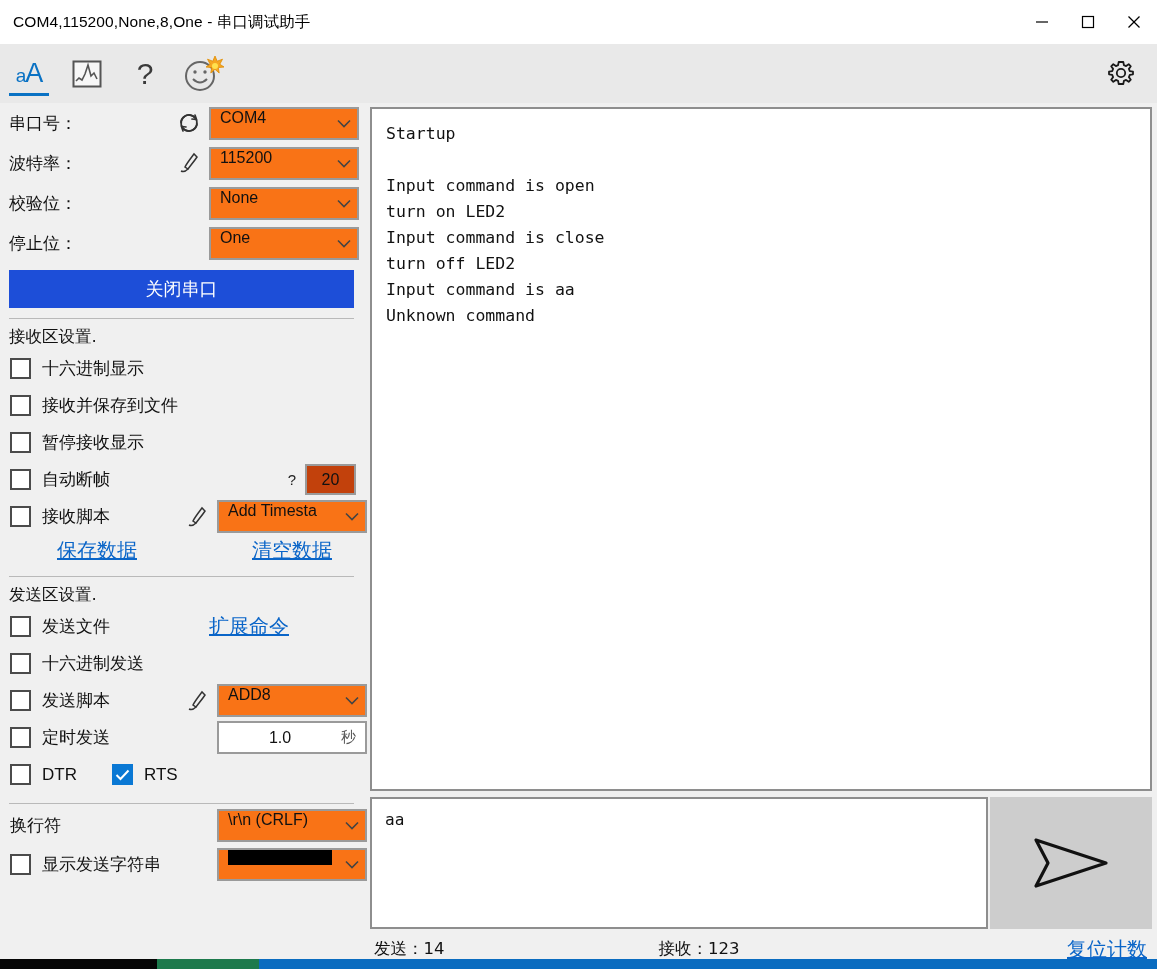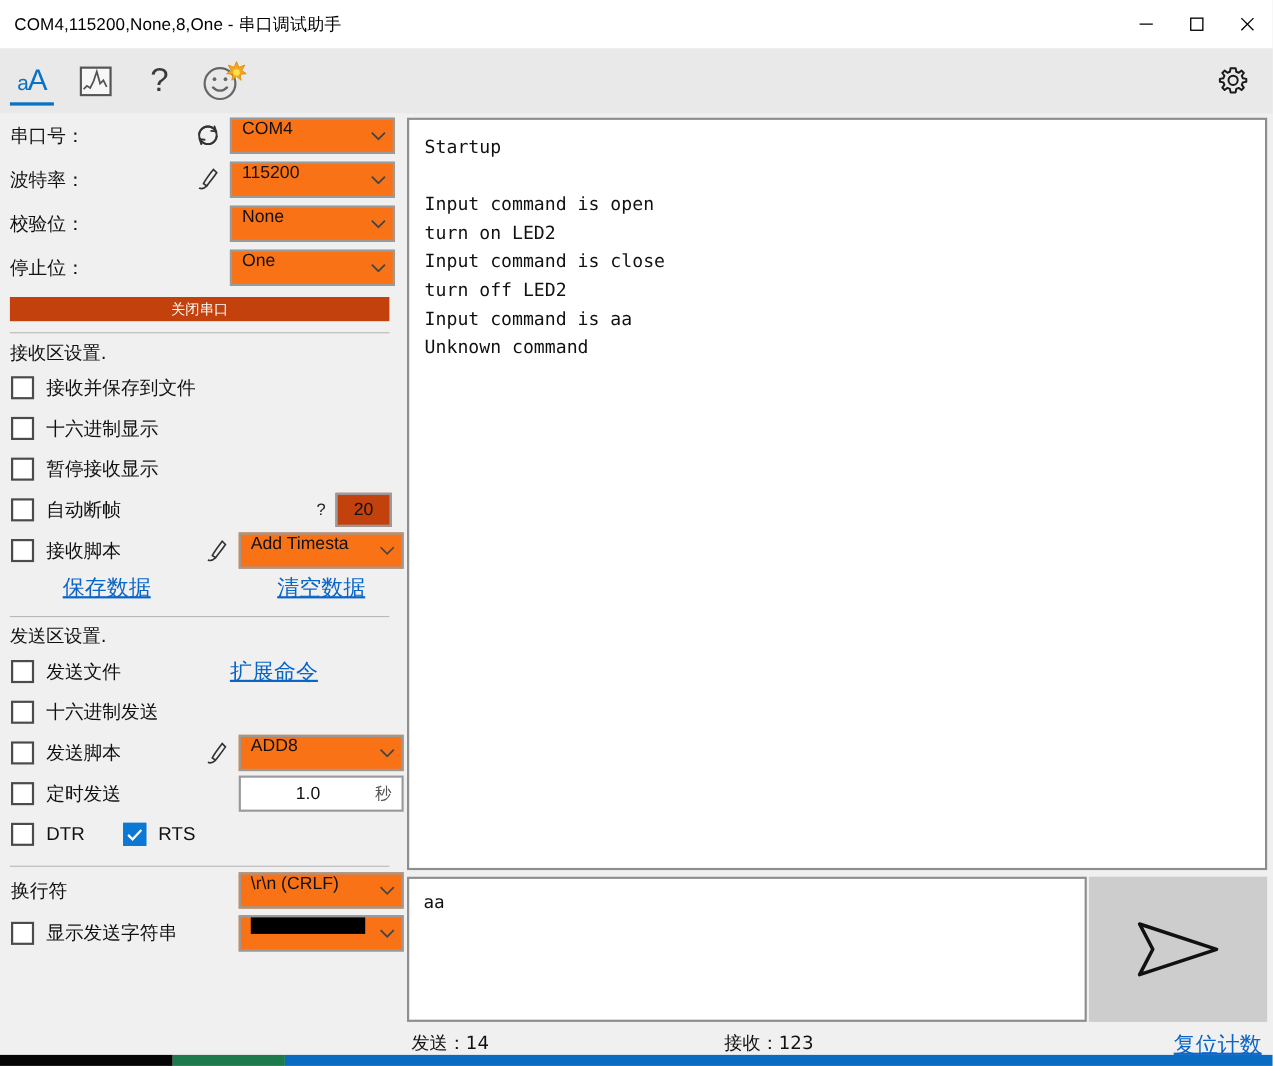--- a/index.html
+++ b/index.html
@@ -150,24 +150,24 @@
   }
   .combo .chev {
     width: 26px;
     display: flex;
     align-items: center;
     justify-content: center;
   }
 
   .green-btn {
     margin: 7px 13px 0 9px;
-    height: 22px;
-    background: #c2410c;
+    height: 38px;
+    background: #1d4ed8;
     color: #ffffff;
-    font-size: 13px;
+    font-size: 18px;
     display: flex;
     align-items: center;
     justify-content: center;
     font-family: "DejaVu Sans", "Liberation Sans", sans-serif;
   }
 
   .divider {
     height: 1px;
     background: #b9b9b9;
     margin: 10px 13px 0 9px;
@@ -479,26 +479,26 @@
       </div>
     </div>
 
     <div class="green-btn">关闭串口</div>
 
     <div class="divider"></div>
     <div class="sect-title">接收区设置.</div>
 
     <div class="cbrow">
       <span class="cbox"></span>
+      <span class="cb-label">十六进制显示</span>
+    </div>
+
+    <div class="cbrow">
+      <span class="cbox"></span>
       <span class="cb-label">接收并保存到文件</span>
-    </div>
-
-    <div class="cbrow">
-      <span class="cbox"></span>
-      <span class="cb-label">十六进制显示</span>
     </div>
 
     <div class="cbrow">
       <span class="cbox"></span>
       <span class="cb-label">暂停接收显示</span>
     </div>
 
     <div class="cbrow">
       <span class="cbox"></span>
       <span class="cb-label">自动断帧</span>

